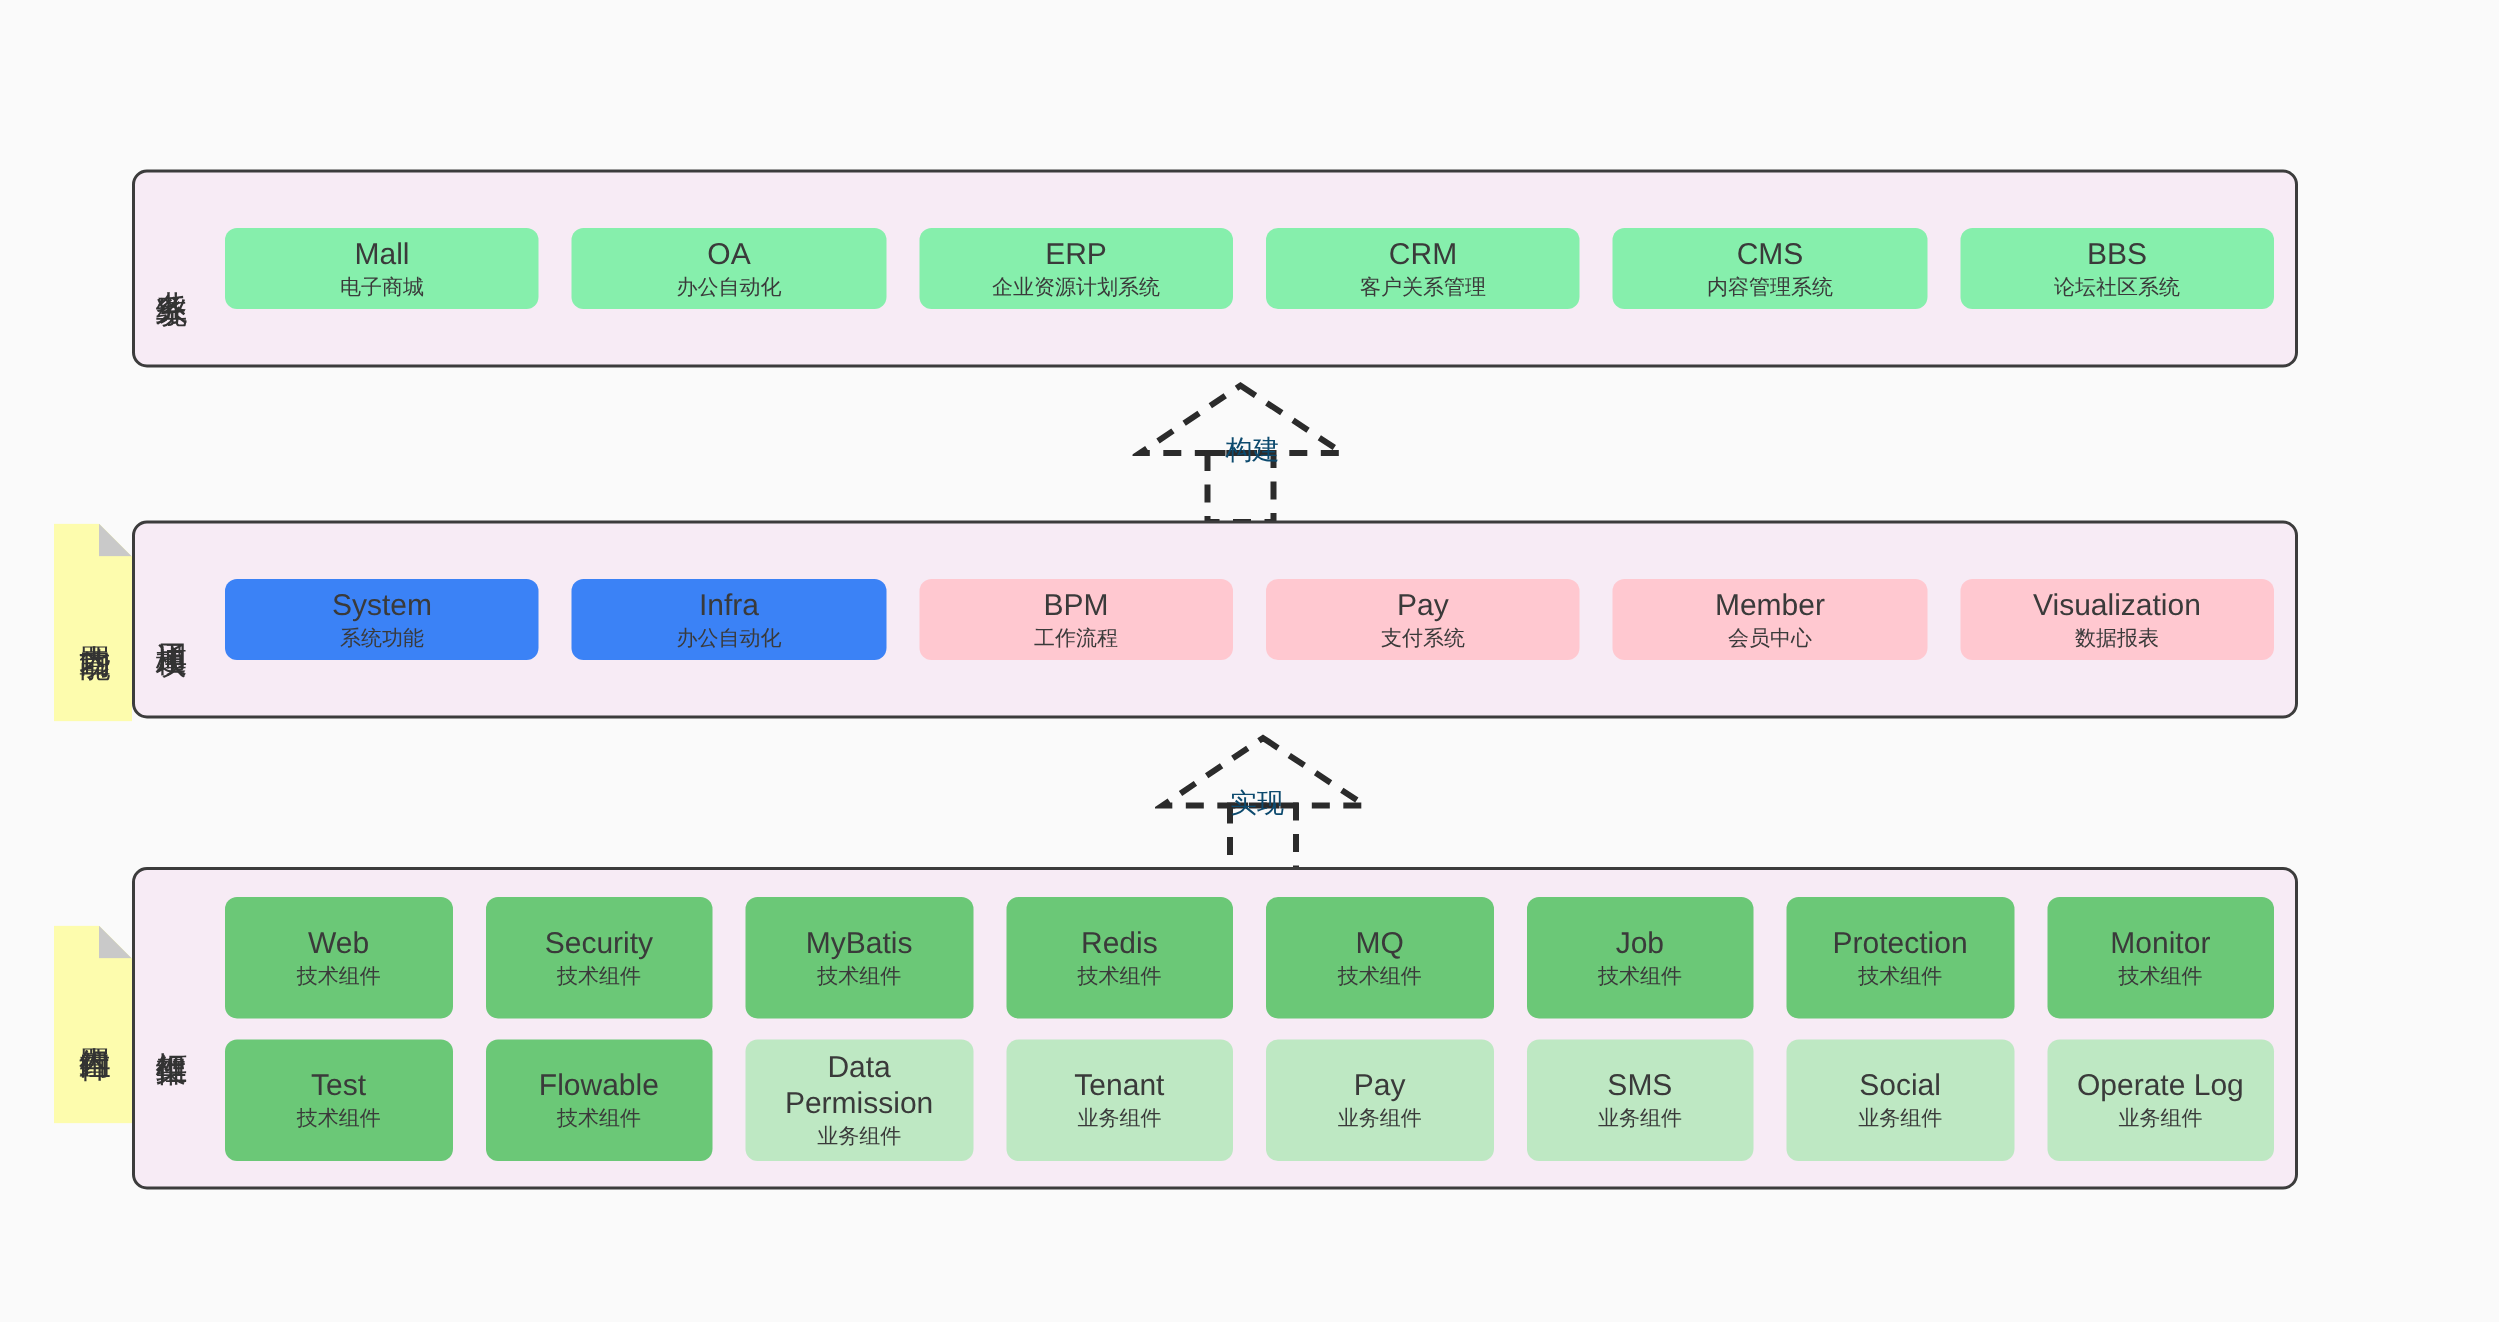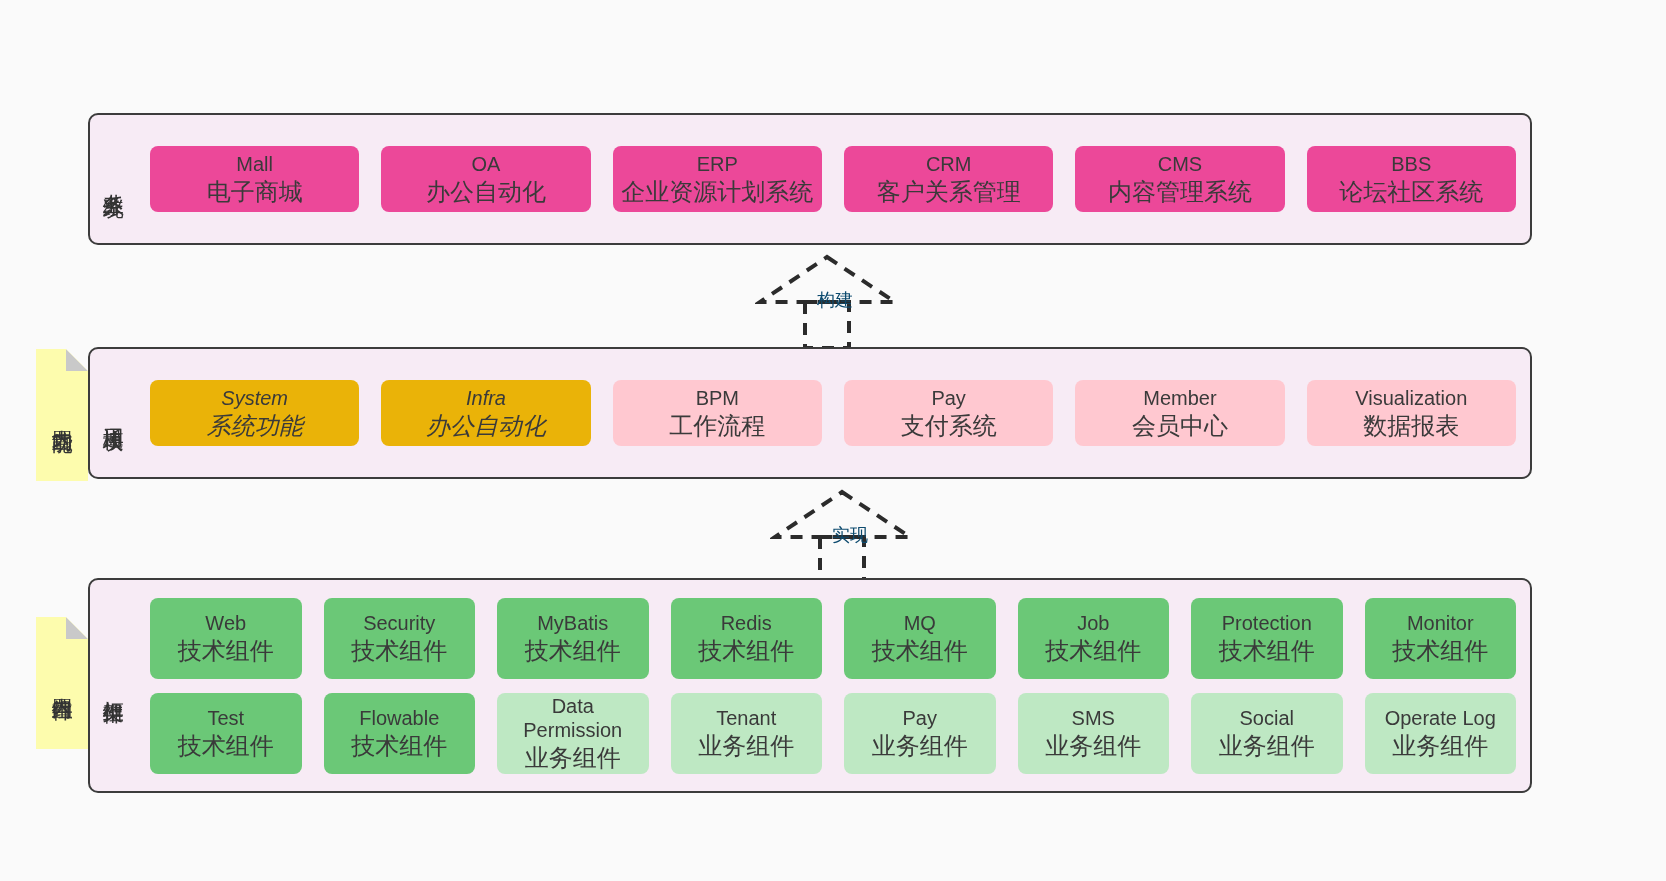--- a/index.html
+++ b/index.html
@@ -73,27 +73,27 @@
     text-align: center;
     box-sizing: border-box;
     padding: 6px 4px;
   }
   .card .c-title {
     font-size: 20px;
     line-height: 1.22;
     color: #3a3a3a;
   }
   .card .c-sub {
-    font-size: 24px;
+    font-size: 14px;
     line-height: 1.22;
     color: #3a3a3a;
   }
 
-  .card.blue        { background: #ec4899; }
-  .card.red         { background: #eab308; font-style: italic; }
+  .card.blue        { background: #86efac; }
+  .card.red         { background: #3b82f6; }
   .card.pink        { background: #ffc8d0; }
   .card.green       { background: #6bc877; }
   .card.lightgreen  { background: #bee8c3; }
 
   
   .note {
     position: absolute;
     background: #fdfcad;
     box-sizing: border-box;
     display: flex;
@@ -214,21 +214,21 @@
         </div>
       </div>
     </div>
   </div>
 
   <div class="arrow" style="left:770px; top:487px; width:150px; height:98px;">
     <svg width="150" height="98" viewBox="0 0 150 98">
       <polygon points="72,5 140,50 5,50" fill="#fafafa" stroke="#2b2b2b" stroke-width="4" stroke-dasharray="12,9" stroke-linejoin="miter"></polygon>
       <rect x="50" y="50" width="44" height="46" fill="none" stroke="#2b2b2b" stroke-width="4" stroke-dasharray="12,9"></rect>
     </svg>
-    <span class="label" style="left:50px; top:36px; width:60px; text-align:center;">实现</span>
+    <span class="label" style="left:50px; top:36px; width:60px; ">实现</span>
   </div>
 
   <div class="note" style="left:36px; top:617px; width:52px; height:132px;">
     <span class="fold"></span>
     <span>内置组件</span>
   </div>
 
   <div class="layer" id="layer-framework" style="left:88px; top:578px; width:1444px; height:215px;">
     <div class="layer-title">框架组件</div>
     <div class="layer-body">

